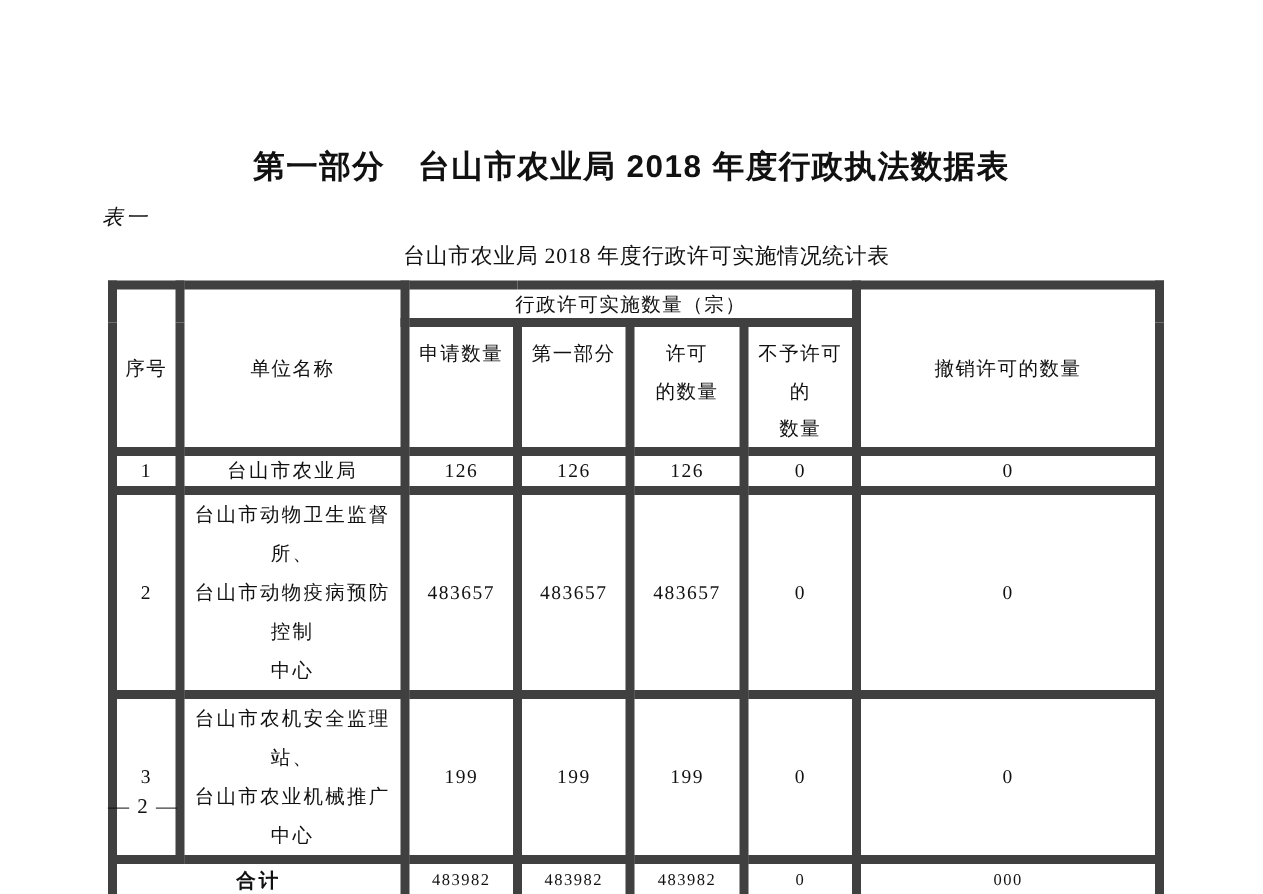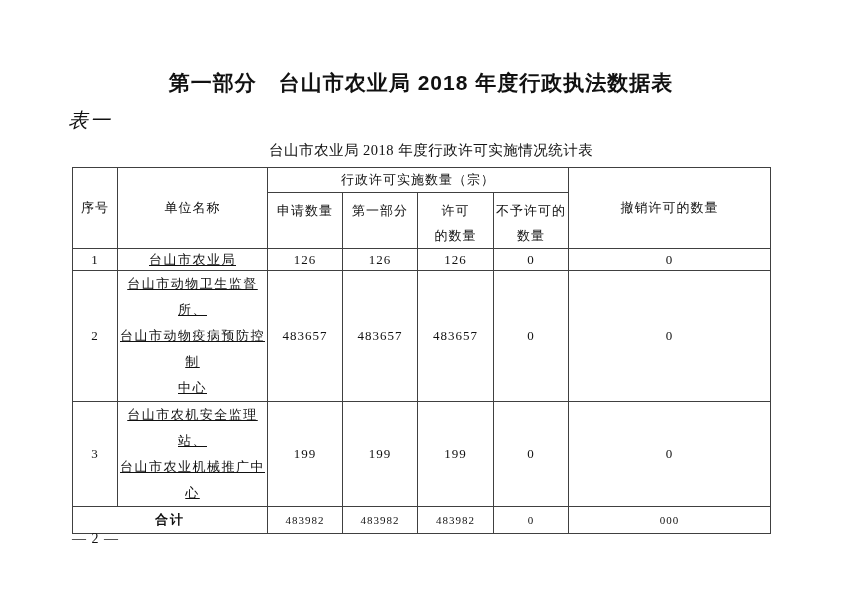--- a/index.html
+++ b/index.html
@@ -10,50 +10,50 @@
   }
   body {
     width: 842px;
     height: 596px;
     position: relative;
     font-family: "Liberation Serif", serif;
     color: #111;
   }
   .doc-title {
     margin: 0;
-    padding-top: 70px;
+    padding-top: 99px;
     text-align: center;
     font-family: "Liberation Sans", sans-serif;
     font-weight: bold;
     font-size: 21px;
     line-height: 26px;
     letter-spacing: 1px;
   }
   .table-label {
     margin: 11px 12px 0 68px;
-    font-size: 20px;
+    font-size: 14px;
     font-style: italic;
     letter-spacing: 2px;
   }
   .table-caption {
     margin-top: 7px;
     text-align: center;
     font-size: 14.5px;
     letter-spacing: 0.5px;
     padding-left: 20px;
   }
   table.stats {
     margin: 7px 0 0 72px;
     border-collapse: collapse;
     table-layout: fixed;
     width: 698px;
     border: 1.5px solid #1a1a1a;
   }
   table.stats td {
-    border: 1px solid #404040;
+    border: 6px solid #404040;
     font-size: 13px;
     text-align: center;
     vertical-align: middle;
     padding: 0;
   }
   tr.h1 { height: 25px; }
   tr.h2 { height: 53px; }
   tr.r1 { height: 22px; }
   tr.r2 { height: 78px; }
   tr.r3 { height: 50px; }
@@ -65,21 +65,20 @@
     line-height: 25px;
     white-space: pre-line;
     margin-top: 19px;
   }
   td.unit {
     text-align: left;
     padding-left: 8px;
     line-height: 26px;
     white-space: pre-line;
     letter-spacing: 1.5px;
-    text-decoration: underline;
   }
   tr.r1 td.unit { line-height: 20px; }
   td.num {
     letter-spacing: 1px;
     font-size: 13px;
   }
   td.vtop {
     vertical-align: top;
     padding-top: 7px;
     margin-top: 27px;

